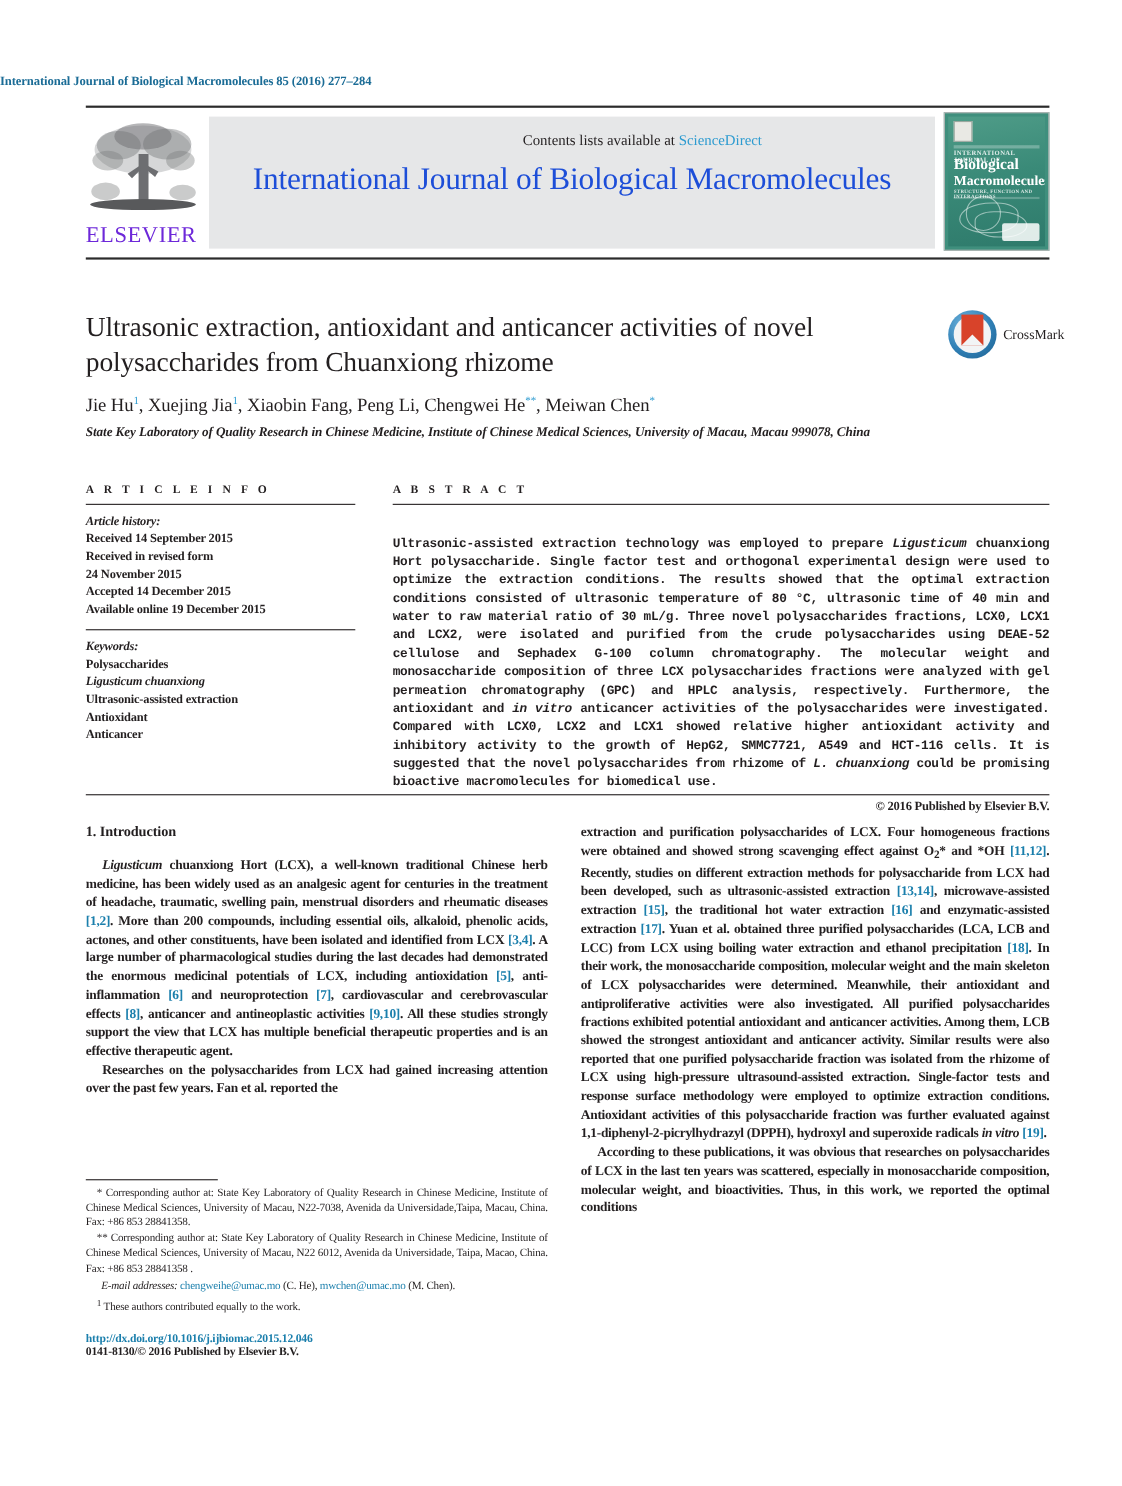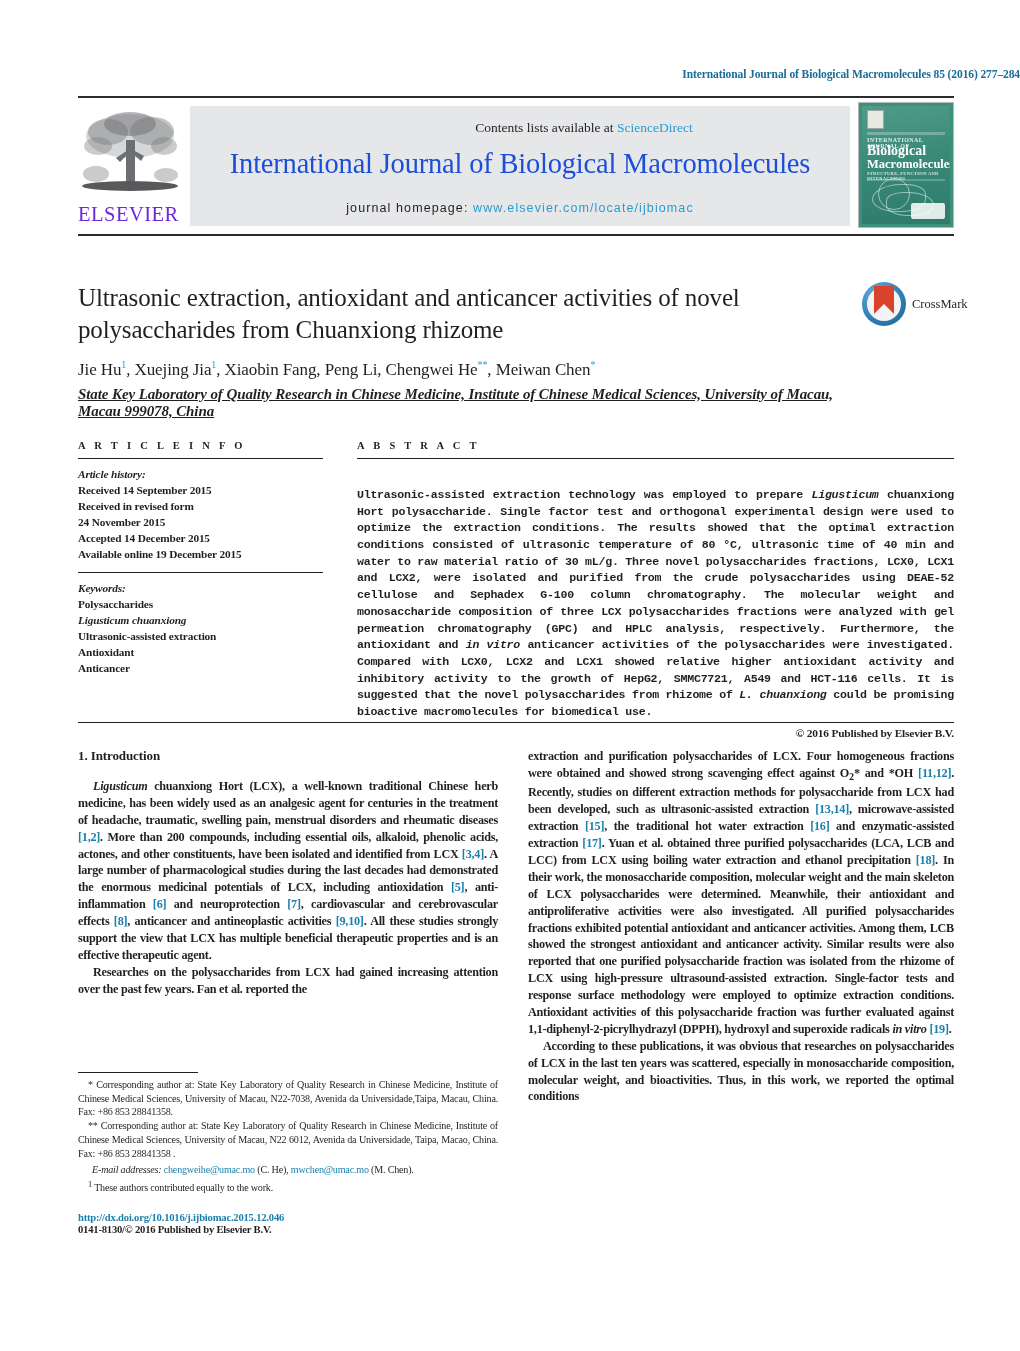--- a/index.html
+++ b/index.html
@@ -19,21 +19,21 @@
     background: #ffffff;
     overflow: hidden;
   }
 
   
   .running-head {
     position: absolute;
     top: 68px;
     left: 0;
     width: 1020px;
-    text-align: right;
+    text-align: left;
     font-family: "Liberation Serif", serif;
     font-weight: bold;
     font-size: 11.5px;
     letter-spacing: -0.1px;
     color: #1b6c96;
   }
 
   
   .masthead {
     position: absolute;
@@ -197,24 +197,23 @@
   .authors sup {
     font-size: 10px;
     color: #2d9bd0;
     vertical-align: super;
   }
   .affiliation {
     margin-top: 6px;
     font-family: "Liberation Serif", serif;
     font-style: italic;
     font-weight: bold;
-    font-size: 15px;
+    font-size: 12px;
     color: #231f20;
     letter-spacing: -0.1px;
-    text-decoration: underline;
   }
 
   
   .crossmark {
     position: absolute;
     left: 862px;
     top: 282px;
     width: 100px;
     height: 46px;
   }
@@ -448,23 +447,20 @@
         </g>
       </svg>
       <div class="elsevier-word">ELSEVIER</div>
     </div>
 
     <div class="journal-band">
       <div class="contents-line">
         <span>Contents lists available at </span><span class="sd">ScienceDirect</span>
       </div>
       <div class="journal-title">International Journal of Biological Macromolecules</div>
-      <div class="homepage-line">
-        <span>journal homepage: </span><span class="url">www.elsevier.com/locate/ijbiomac</span>
-      </div>
     </div>
 
     <div class="cover-thumb">
       <div class="cover-inner">
         <div class="cover-elsevier-box"></div>
         <div class="cover-microline" style="top:26px;height:3px;opacity:0.6;"></div>
         <div class="cover-ttl" style="top:31px;font-size:6px;letter-spacing:0.4px;opacity:0.85;">INTERNATIONAL JOURNAL OF</div>
         <div class="cover-ttl" style="top:38px;font-size:14px;">Biological</div>
         <div class="cover-ttl" style="top:52px;font-size:12.5px;">Macromolecules</div>
         <div class="cover-ttl" style="top:66px;font-size:4.5px;letter-spacing:0.3px;opacity:0.8;">STRUCTURE, FUNCTION AND INTERACTIONS</div>

